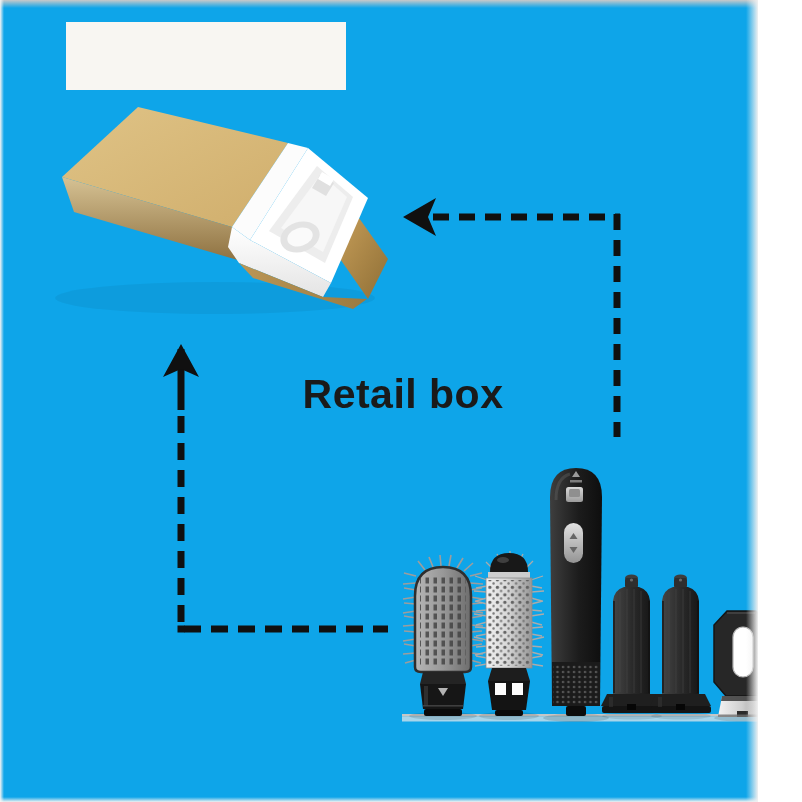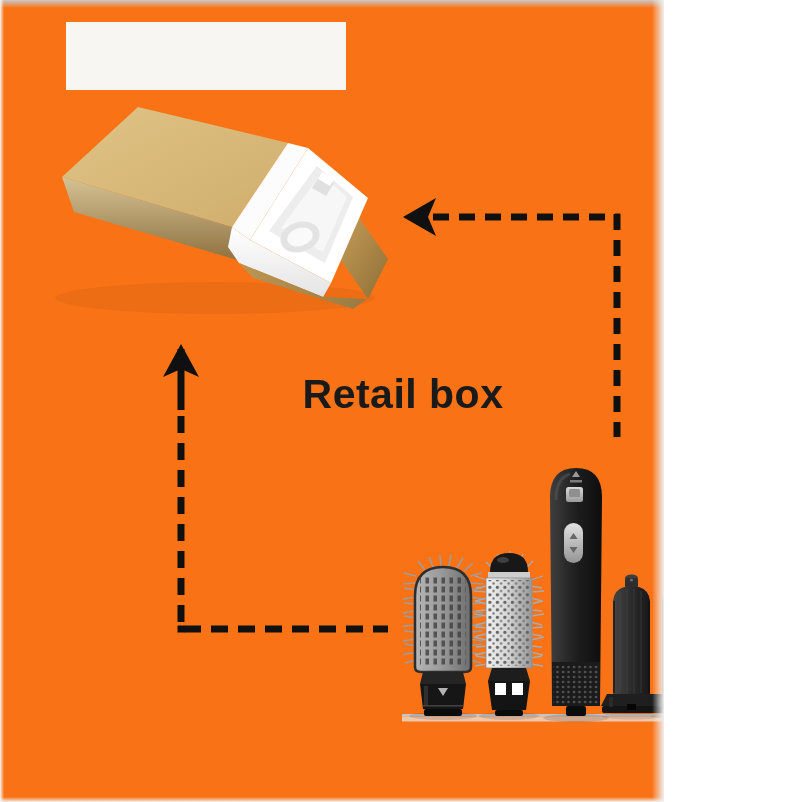--- a/index.html
+++ b/index.html
@@ -1,17 +1,17 @@
 <!DOCTYPE html>
 <html><head>
 <meta charset="utf-8">
 <style>
   html,body{margin:0;padding:0;background:#ffffff;}
   .canvas{
-    position:relative;width:664px;height:802px;background:#f97316;
+    position:relative;width:758px;height:802px;background:#0ea5e9;
     overflow:hidden;font-family:"Liberation Sans",sans-serif;
   }
   .scene{position:absolute;left:0;top:0;}
   .caption{
     position:absolute;left:281px;top:372px;width:244px;
     text-align:center;font-size:41px;font-weight:700;
     letter-spacing:.5px;color:#1a1a1a;line-height:1.1;
   }
   .edge-top{position:absolute;left:0;top:0;width:802px;height:8px;
     background:linear-gradient(#c9c9c9,rgba(255,255,255,0));}

